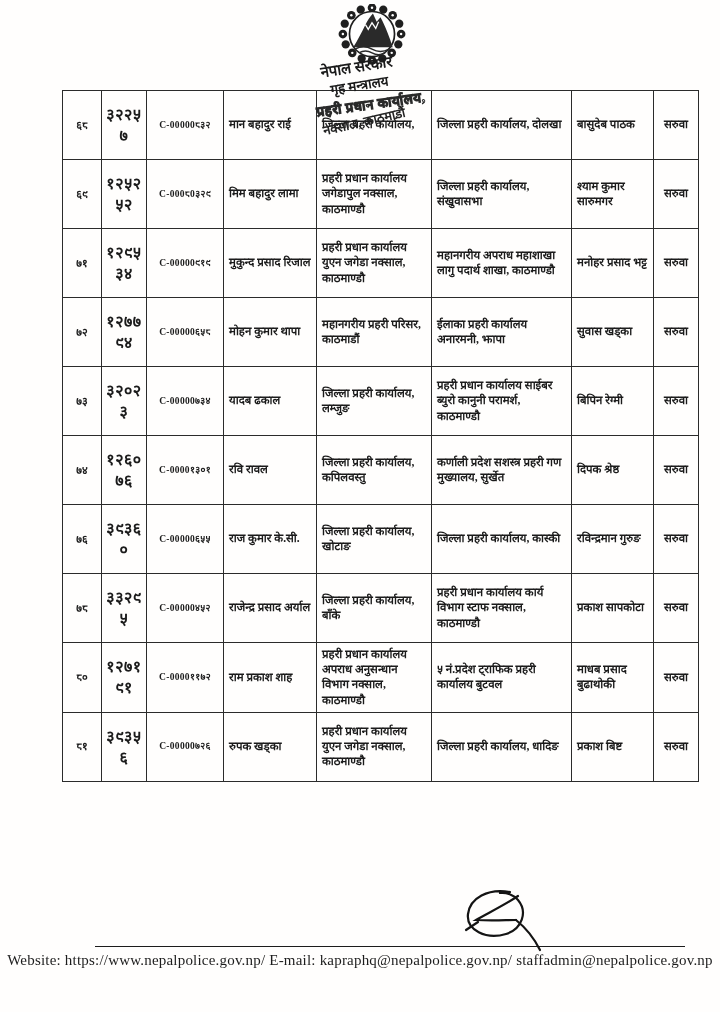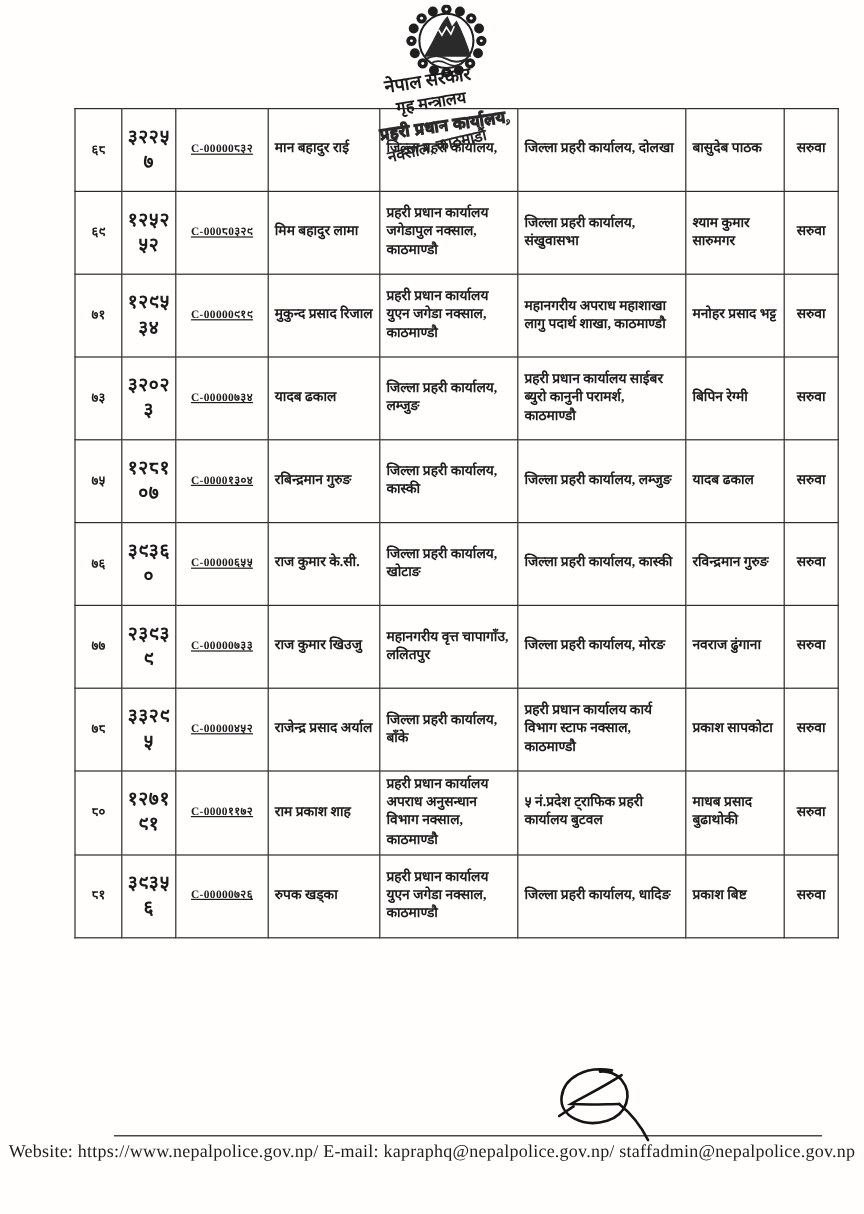--- a/index.html
+++ b/index.html
@@ -20,21 +20,21 @@
   
   .tbl-wrap{position:absolute;left:62px;top:90px;width:636px;z-index:2;}
   table{border-collapse:collapse;width:636px;table-layout:fixed;}
   td{
     border:1.4px solid #2b2b2b;vertical-align:middle;
     font-size:11.5px;font-weight:600;line-height:1.32;
     padding:4px 5px;word-wrap:break-word;height:44px;
   }
   td.c-sn{ text-align:center;font-size:11px;padding:12px;}
   td.c-no{ text-align:center;font-size:16px;letter-spacing:0.5px;padding:2px;font-family:Liberation Serif, serif;}
-  td.c-cno{text-align:center;font-size:9.5px;letter-spacing:0.3px;padding:2px;text-decoration:underline;}
+  td.c-cno{text-align:center;font-size:9.5px;letter-spacing:0.3px;padding:2px;}
   td.c-rem{text-align:center;margin-top:48px;}
   
   .signature{position:absolute;left:448px;top:884px;z-index:3;}
   .rule{position:absolute;left:95px;top:946px;width:590px;height:0;border-top:1.8px solid #1c1c1c;}
   .footer-text{
     position:absolute;left:0;top:952px;width:720px;text-align:center;
     font-size:15px;color:#1d1d1d;letter-spacing:0.2px;
   }
 </style>
 </head>
@@ -125,65 +125,65 @@
       <td class="c-sn">७१</td>
       <td class="c-no">१२९५३४</td>
       <td class="c-cno">C-00000९१९</td>
       <td class="c-name">मुकुन्द प्रसाद रिजाल</td>
       <td class="c-from">प्रहरी प्रधान कार्यालय युएन जगेडा नक्साल, काठमाण्डौ</td>
       <td class="c-to">महानगरीय अपराध महाशाखा लागु पदार्थ शाखा, काठमाण्डौ</td>
       <td class="c-repl">मनोहर प्रसाद भट्ट</td>
       <td class="c-rem">सरुवा</td>
     </tr>
 
+    <tr>
+      <td class="c-sn">७२</td>
+      <td class="c-no">१२७७९४</td>
+      <td class="c-cno">C-00000६५८</td>
+      <td class="c-name">मोहन कुमार थापा</td>
+      <td class="c-from">महानगरीय प्रहरी परिसर, काठमाडौं</td>
+      <td class="c-to">ईलाका प्रहरी कार्यालय अनारमनी, झापा</td>
+      <td class="c-repl">सुवास खड्का</td>
+      <td class="c-rem">सरुवा</td>
+    </tr>
 
     <tr>
       <td class="c-sn">७३</td>
       <td class="c-no">३२०२३</td>
       <td class="c-cno">C-00000७३४</td>
       <td class="c-name">यादब ढकाल</td>
       <td class="c-from">जिल्ला प्रहरी कार्यालय, लम्जुङ</td>
       <td class="c-to">प्रहरी प्रधान कार्यालय साईबर ब्युरो कानुनी परामर्श, काठमाण्डौ</td>
       <td class="c-repl">बिपिन रेग्मी</td>
       <td class="c-rem">सरुवा</td>
     </tr>
 
-
-    <tr>
-      <td class="c-sn">७५</td>
-      <td class="c-no">१२८१०७</td>
-      <td class="c-cno">C-0000१३०४</td>
-      <td class="c-name">रबिन्द्रमान गुरुङ</td>
-      <td class="c-from">जिल्ला प्रहरी कार्यालय, कास्की</td>
-      <td class="c-to">जिल्ला प्रहरी कार्यालय, लम्जुङ</td>
-      <td class="c-repl">यादब ढकाल</td>
-      <td class="c-rem">सरुवा</td>
-    </tr>
+    <tr>
+      <td class="c-sn">७४</td>
+      <td class="c-no">१२६०७६</td>
+      <td class="c-cno">C-0000१३०१</td>
+      <td class="c-name">रवि रावल</td>
+      <td class="c-from">जिल्ला प्रहरी कार्यालय, कपिलवस्तु</td>
+      <td class="c-to">कर्णाली प्रदेश सशस्त्र प्रहरी गण मुख्यालय, सुर्खेत</td>
+      <td class="c-repl">दिपक श्रेष्ठ</td>
+      <td class="c-rem">सरुवा</td>
+    </tr>
+
 
     <tr>
       <td class="c-sn">७६</td>
       <td class="c-no">३९३६०</td>
       <td class="c-cno">C-00000६५५</td>
       <td class="c-name">राज कुमार के.सी.</td>
       <td class="c-from">जिल्ला प्रहरी कार्यालय, खोटाङ</td>
       <td class="c-to">जिल्ला प्रहरी कार्यालय, कास्की</td>
       <td class="c-repl">रविन्द्रमान गुरुङ</td>
       <td class="c-rem">सरुवा</td>
     </tr>
 
-    <tr>
-      <td class="c-sn">७७</td>
-      <td class="c-no">२३९३९</td>
-      <td class="c-cno">C-00000७३३</td>
-      <td class="c-name">राज कुमार खिउजु</td>
-      <td class="c-from">महानगरीय वृत्त चापागाँउ, ललितपुर</td>
-      <td class="c-to">जिल्ला प्रहरी कार्यालय, मोरङ</td>
-      <td class="c-repl">नवराज ढुंगाना</td>
-      <td class="c-rem">सरुवा</td>
-    </tr>
 
     <tr>
       <td class="c-sn">७८</td>
       <td class="c-no">३३२९५</td>
       <td class="c-cno">C-00000४५२</td>
       <td class="c-name">राजेन्द्र प्रसाद अर्याल</td>
       <td class="c-from">जिल्ला प्रहरी कार्यालय, बाँके</td>
       <td class="c-to">प्रहरी प्रधान कार्यालय कार्य विभाग स्टाफ नक्साल, काठमाण्डौ</td>
       <td class="c-repl">प्रकाश सापकोटा</td>
       <td class="c-rem">सरुवा</td>

